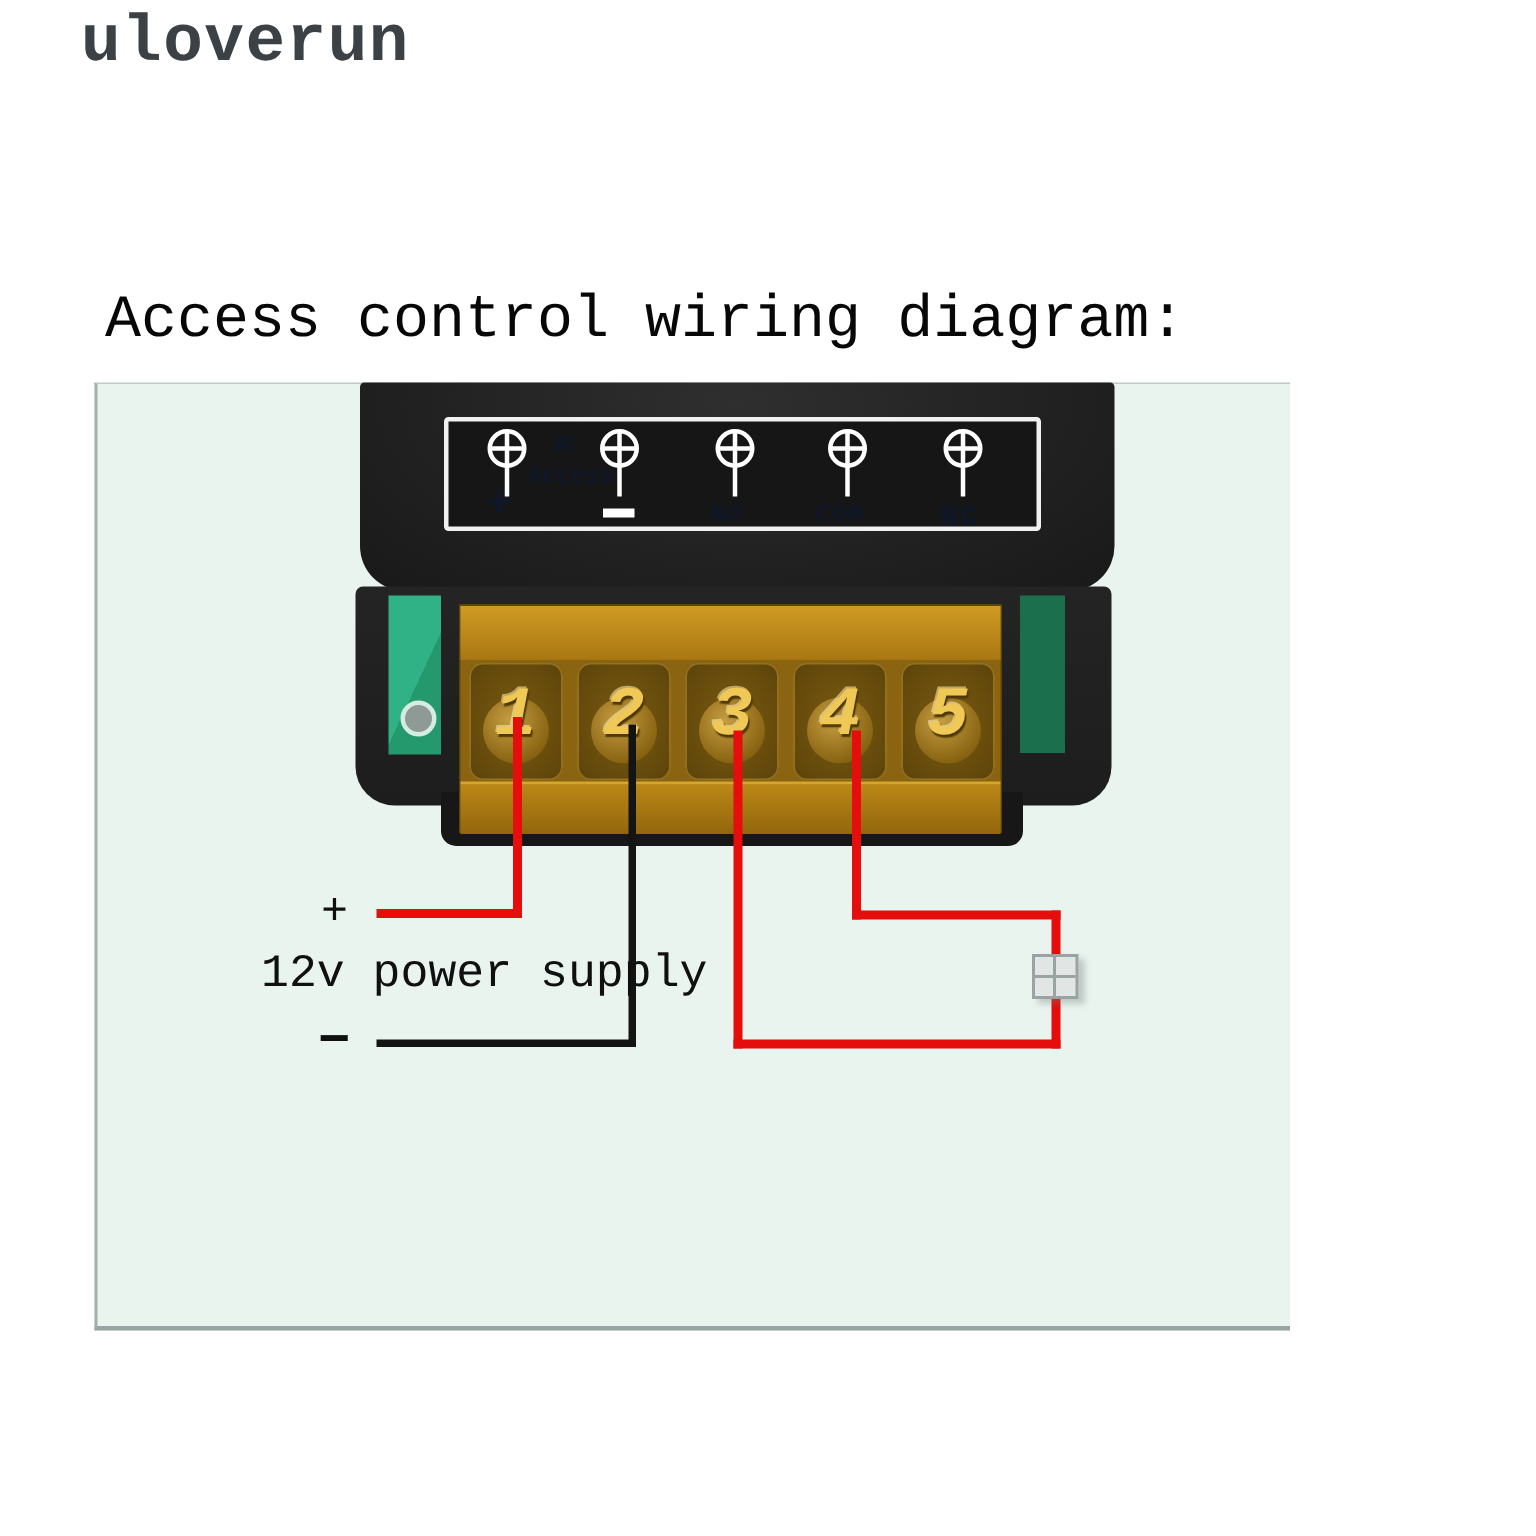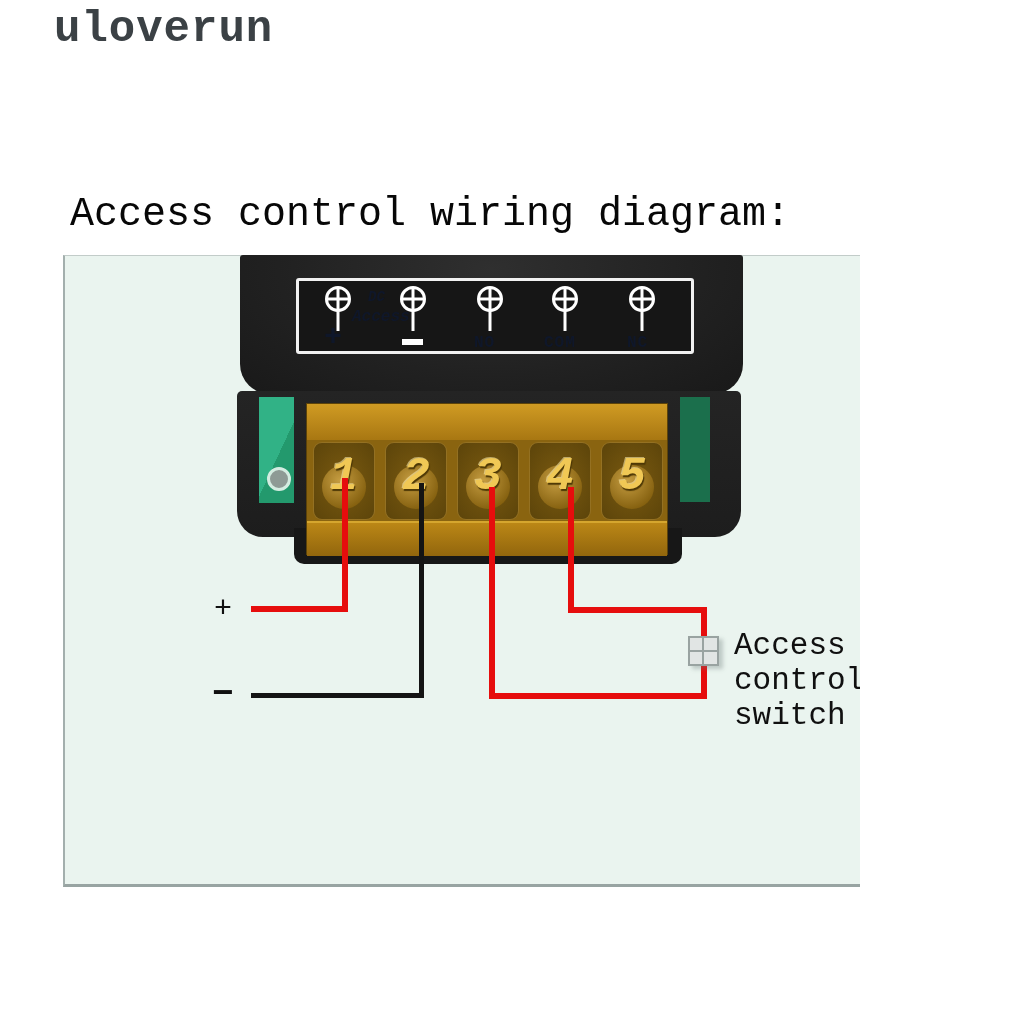--- a/index.html
+++ b/index.html
@@ -18,21 +18,21 @@
   .label-panel{left:296px;top:278px;width:398px;height:76px;z-index:2;
                background:#161616;border:3px solid #f1f1f1;border-radius:3px;box-sizing:border-box;}
   .screw-svg{z-index:3;}
   .panel-txt{z-index:3;color:#0f172a;font-weight:700;}
   .dc1{left:368px;top:289px;font-size:14px;font-style:italic;}
   .dc2{left:352px;top:308px;font-size:16px;font-style:italic;}
   .pplus{left:324px;top:320px;font-size:30px;}
   .pminus-bar{left:402px;top:339px;width:21px;height:6px;background:#ffffff;z-index:3;}
   .pno{left:474px;top:334px;font-size:16px;letter-spacing:1px;text-align:right;}
   .pcom{left:544px;top:334px;font-size:16px;letter-spacing:1px;}
-  .pnc{left:627px;top:334px;font-size:16px;letter-spacing:1px;}
+  .pnc{left:627px;top:334px;font-size:20px;letter-spacing:1px;}
   .dev-lower{left:237px;top:391px;width:504px;height:146px;z-index:1;
              background:linear-gradient(#242424,#1d1d1d);border-radius:5px 5px 26px 26px;}
   .lip{left:294px;top:528px;width:388px;height:36px;background:#171717;z-index:1;
        border-radius:0 0 10px 10px;}
   .pcb-left{left:259px;top:397px;width:35px;height:106px;z-index:2;
             background:linear-gradient(115deg,#31b286 55%,#23996d 55%);}
   .pcb-hole{left:267px;top:467px;width:18px;height:18px;border-radius:50%;z-index:3;
             background:#8e9a95;border:3px solid #d4ece1;box-sizing:content-box;}
   .pcb-right{left:680px;top:397px;width:30px;height:105px;z-index:2;background:#1b6f4c;}
   .ob{left:306px;top:403px;width:362px;height:152px;z-index:2;background:#8a6410;
@@ -145,19 +145,16 @@
   <div class="abs wire blk" style="left:419px;top:483px;width:5px;height:215px;"></div>
   <div class="abs wire blk" style="left:251px;top:693px;width:173px;height:5px;"></div>
   <div class="abs wire red" style="left:489px;top:487px;width:6px;height:212px;"></div>
   <div class="abs wire red" style="left:489px;top:693px;width:218px;height:6px;"></div>
   <div class="abs wire red" style="left:568px;top:487px;width:6px;height:126px;"></div>
   <div class="abs wire red" style="left:568px;top:607px;width:139px;height:6px;"></div>
   <div class="abs wire red" style="left:701px;top:607px;width:6px;height:92px;"></div>
 
   <div class="abs switch-icon"></div>
   <div class="abs ann ann-plus">+</div>
+  <div class="abs ann ann-ps">12v power supply</div>
   <div class="abs ann ann-minus">−</div>
-  <div class="abs ann ann-sw">
-    <div>Access control</div>
-    <div>switch</div>
-  </div>
 
 </div>
 
 </body></html>

